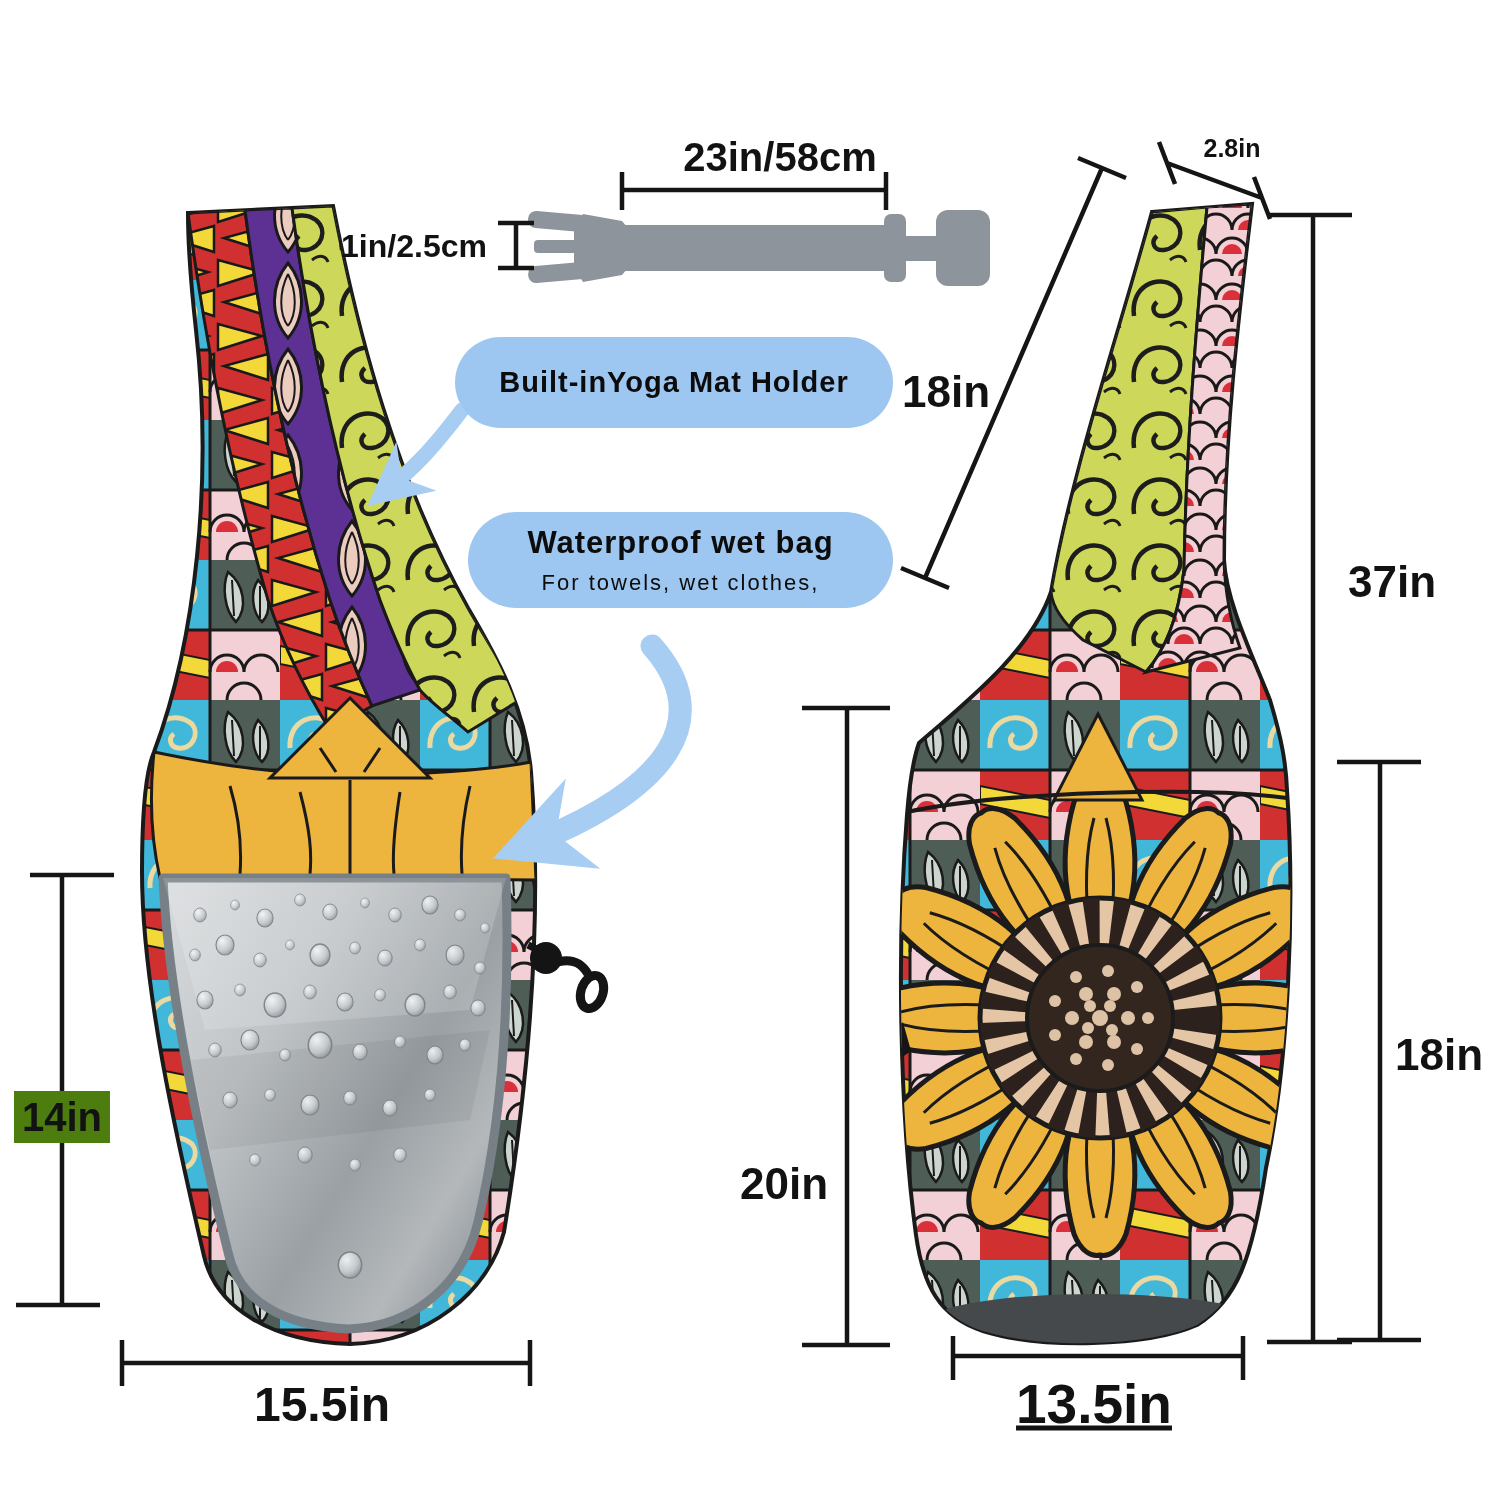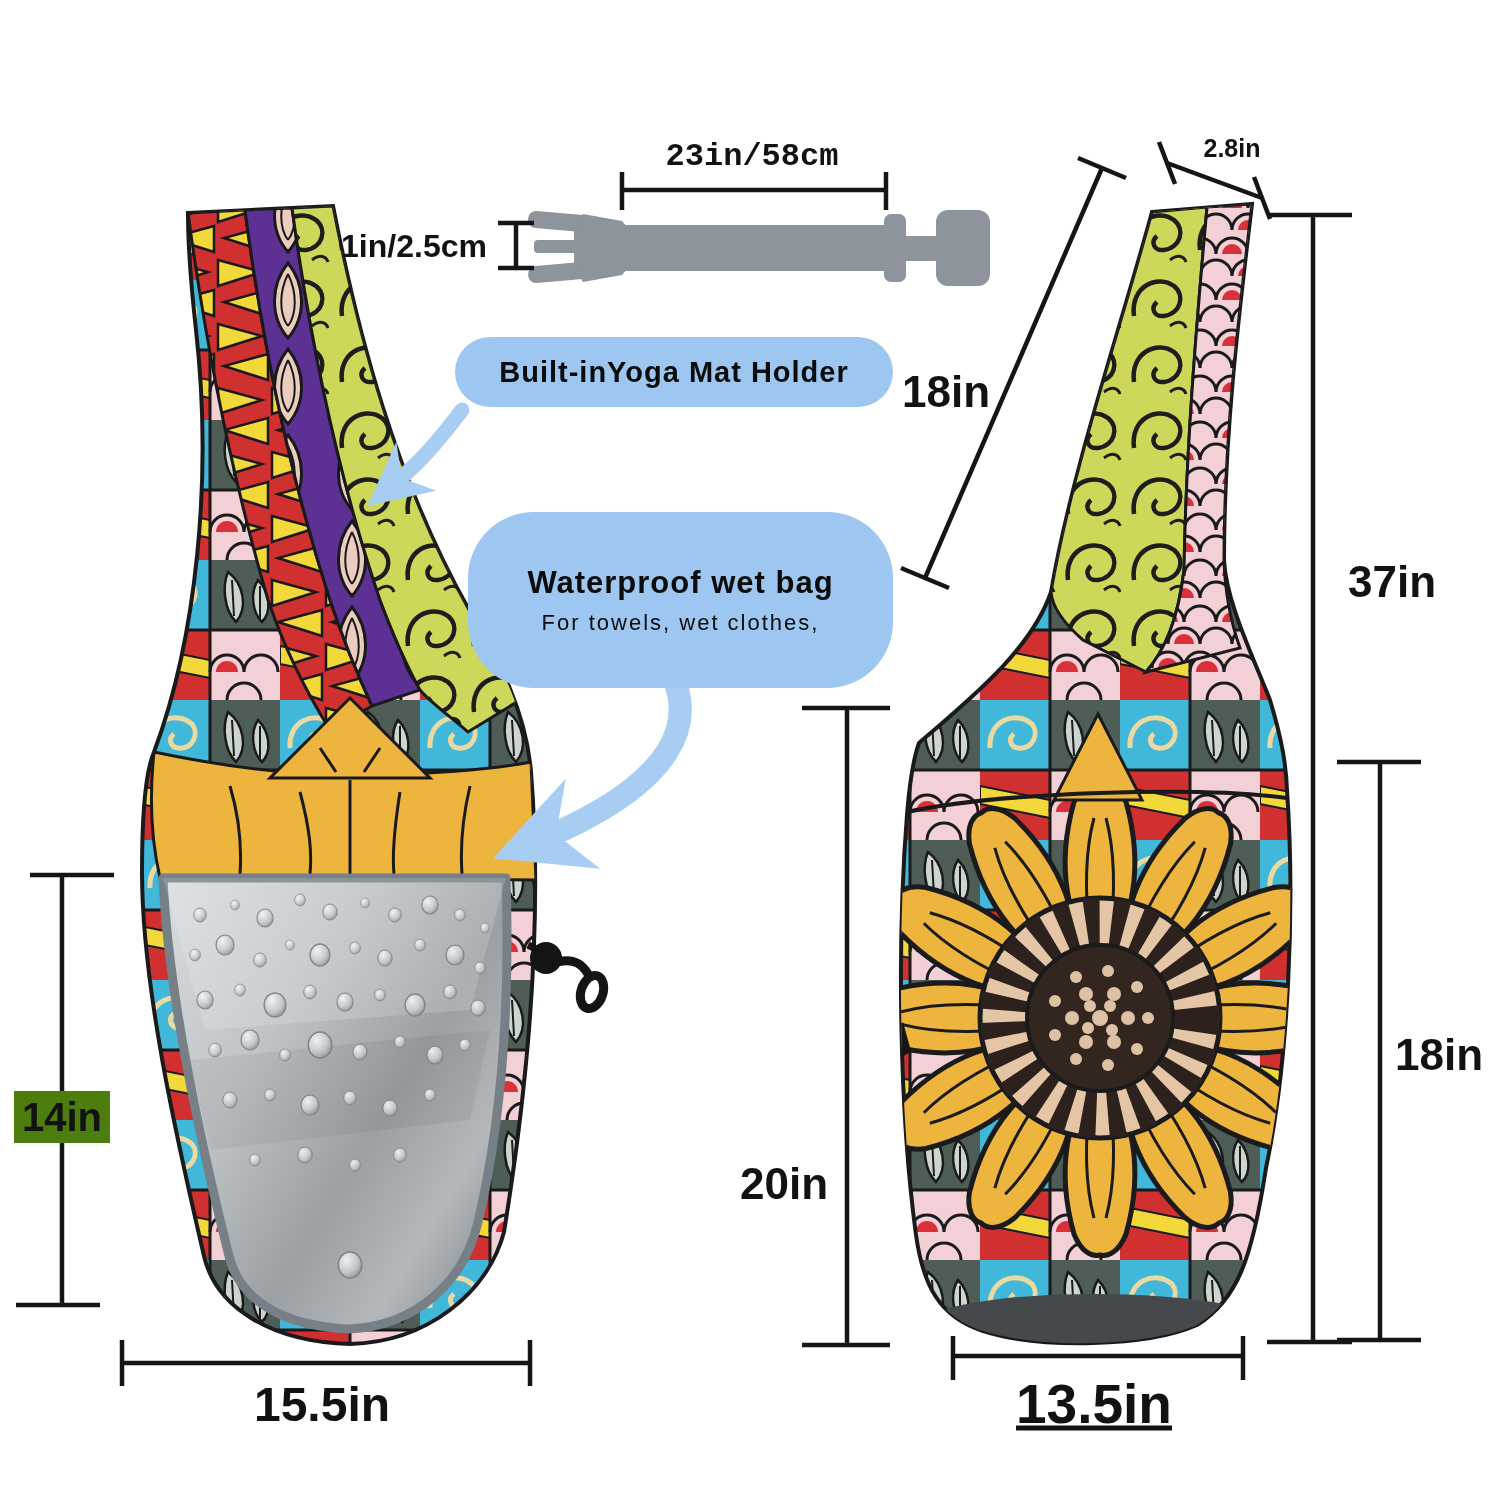--- a/index.html
+++ b/index.html
@@ -10,23 +10,23 @@
   .canvas svg.art{position:absolute;left:0;top:0;}
   .lbl{
     position:absolute;transform:translate(-50%,-50%);
     font-weight:bold;color:#121212;white-space:nowrap;line-height:1;
   }
   .lbl.bg-white{background:#4d7c0f;padding:6px 8px;}
   .bubble{
     position:absolute;background:#9dc7f0;color:#0c0c0c;
     display:flex;align-items:center;justify-content:center;text-align:center;
   }
-  .bubble.b1{left:455px;top:337px;width:438px;height:70px;border-radius:46px;
+  .bubble.b1{left:455px;top:337px;width:438px;height:91px;border-radius:46px;
     font-size:29px;font-weight:bold;letter-spacing:1px;align-items:center;}
-  .bubble.b2{left:468px;top:512px;width:425px;height:176px;border-radius:66px;
+  .bubble.b2{left:468px;top:512px;width:425px;height:96px;border-radius:66px;
     flex-direction:column;gap:9px;}
   .bubble .t{font-size:31px;font-weight:bold;letter-spacing:1px;}
   .bubble .s{font-size:22px;font-weight:normal;letter-spacing:2px;}
 </style>
 </head>
 <body>
 
 <div class="canvas">
 
 <svg class="art" width="1500" height="1500" viewBox="0 0 1500 1500">
@@ -302,21 +302,21 @@
           <path d="M953,1356 H1243 M953,1336 V1380 M1243,1336 V1380"></path>
         </g>
   </g>
 
   <g fill="none" stroke="#a7cdf2" stroke-linecap="round">
     <path d="M462,410 C430,452 414,468 382,494" stroke-width="15" marker-end="url(#ah)"></path>
     <path d="M652,646 C714,716 676,788 520,848" stroke-width="23" marker-end="url(#ah)"></path>
   </g>
 </svg>
 
-<div class="lbl" style="left:752px;top:157px;font-size:32px;font-family:Liberation Mono, monospace;">23in/58cm</div>
+<div class="lbl" style="left:780px;top:157px;font-size:40px;">23in/58cm</div>
 <div class="lbl" style="left:414px;top:246px;font-size:32px;">1in/2.5cm</div>
 
 <div class="bubble b1">
   <span>Built-inYoga Mat Holder</span>
 </div>
 <div class="bubble b2">
   <div class="t">Waterproof wet bag</div>
   <div class="s">For towels, wet clothes,</div>
 </div>
 

